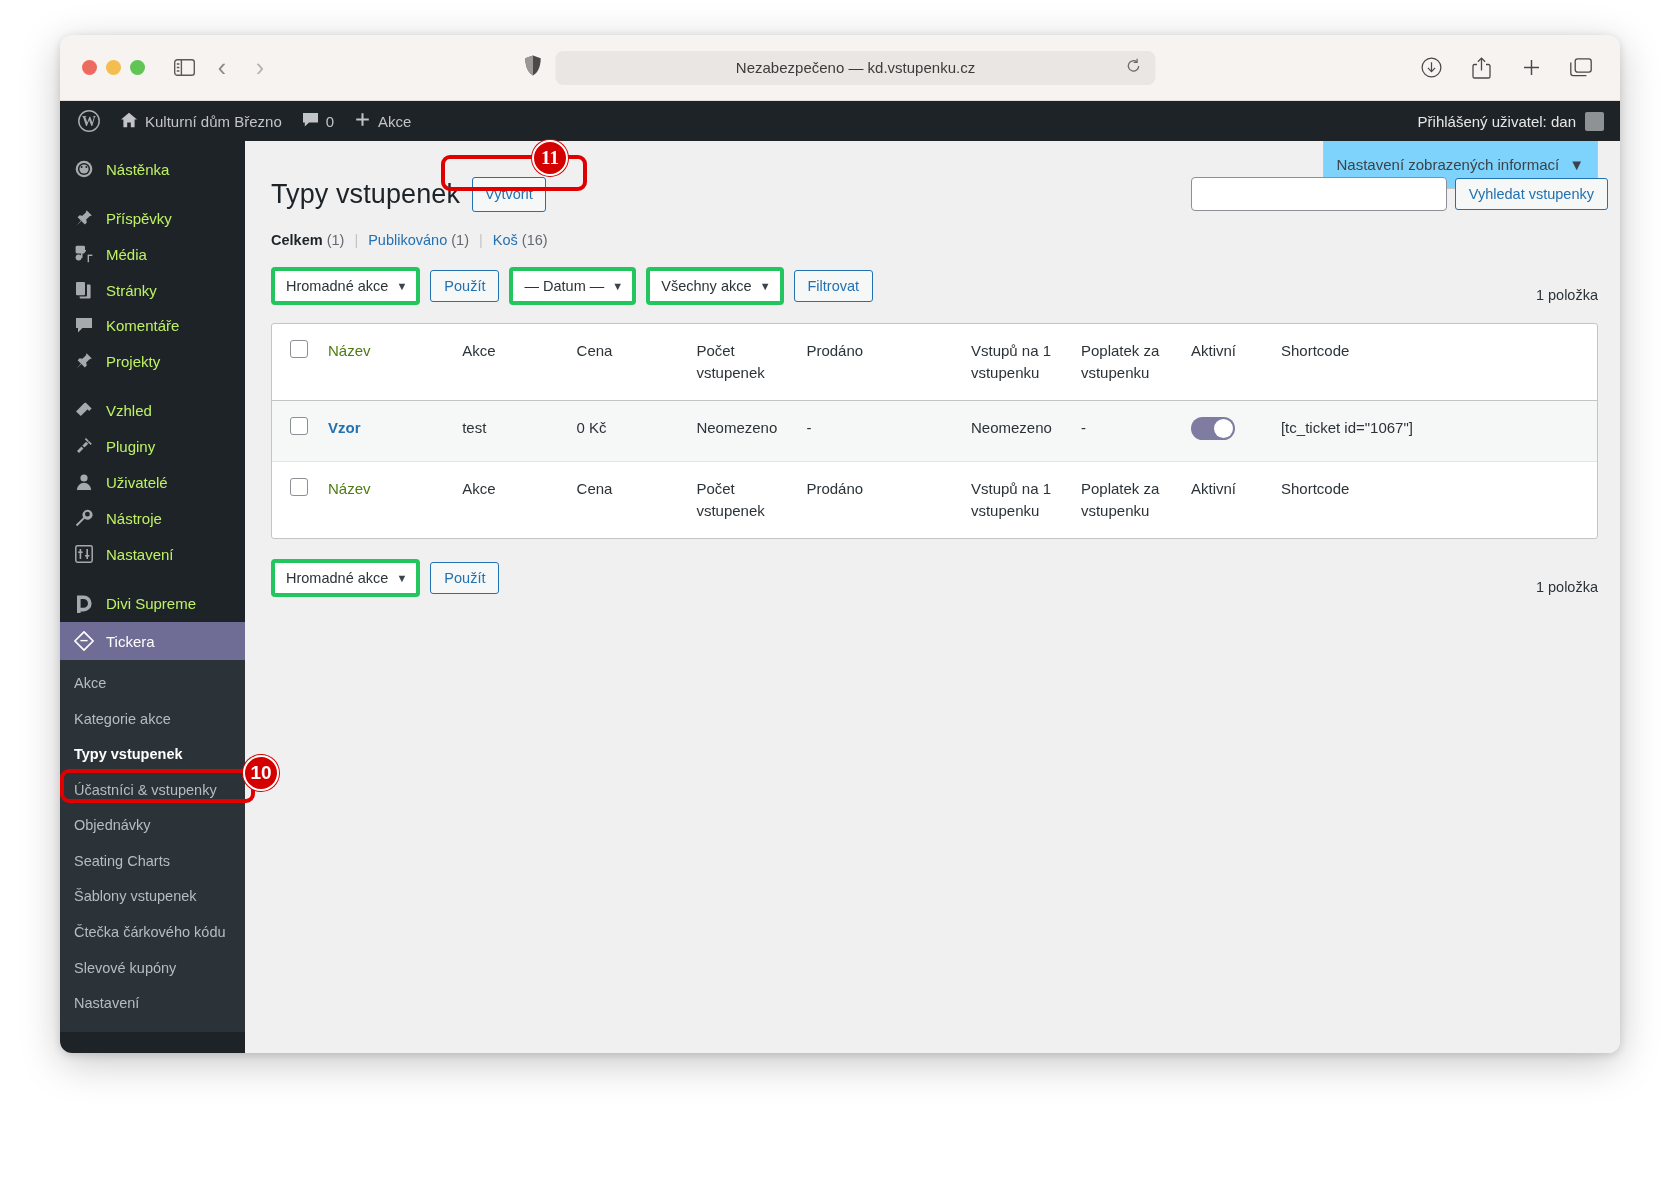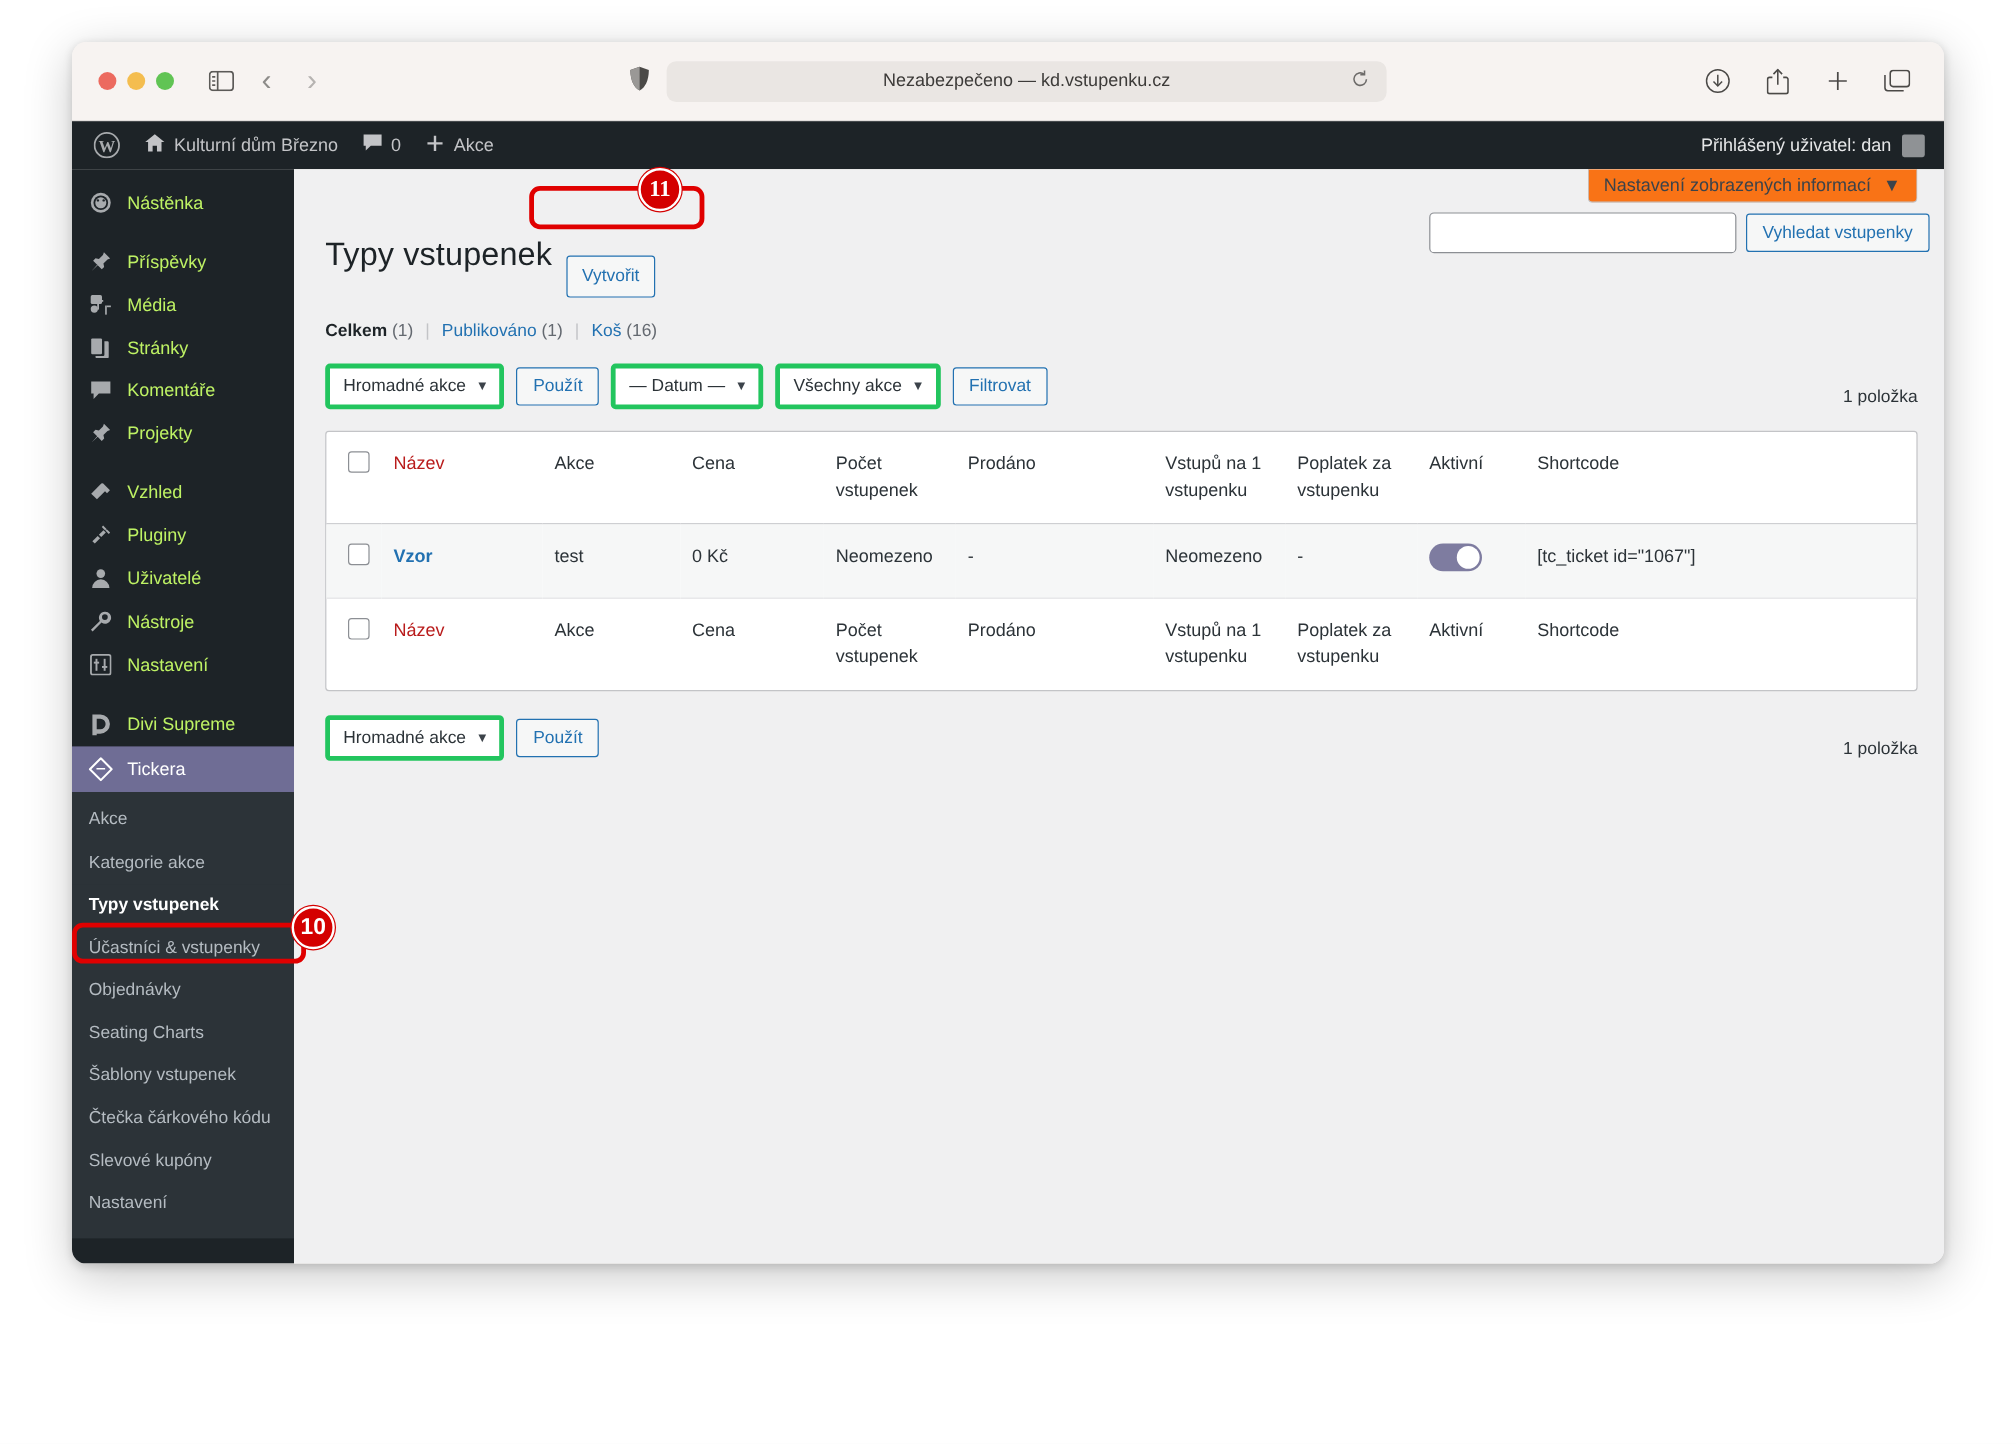--- a/index.html
+++ b/index.html
@@ -100,32 +100,32 @@
   .sub-item { padding: 8px 14px 8px 14px; color:#b5bcc2; font-size:14.5px; line-height:1.35; }
   .sub-item.current { color:#fff; font-weight:bold; background:#2c3338; }
 
   .content {
     flex: 1; background:#f0f0f1; position:relative; padding: 0 22px 0 26px;
     overflow:hidden;
   }
 
   .screenopts {
     position:absolute; right: 22px; top: 0;
-    background:#f97316; border:1px solid #c3c4c7; border-top:none;
+    background:#7dd3fc; border:1px solid #c3c4c7; border-top:none;
     border-radius: 0 0 4px 4px;
-    padding: 5px 13px; font-size:15px; color:#3c434a;
+    padding: 15px 13px; font-size:15px; color:#3c434a;
     display:flex; align-items:center; gap:10px;
   }
 
   .page-head { display:flex; align-items:center; gap: 12px; padding-top: 36px; }
   h1.page-title { font-size: 27px; font-weight:400; color:#1d2327; letter-spacing:.1px; }
   .btn {
     font-size:14.5px; border-radius:3px; padding: 5px 12px;
     background:#f6f7f7; border:1px solid #2271b1; color:#2271b1;
-    cursor:pointer; line-height:1.6;margin-top:36px;
+    cursor:pointer; line-height:1.6;
   }
 
   .subsubsub { font-size:14.5px; color:#646970; padding-top: 20px; }
   .subsubsub b { color:#1d2327; }
   .subsubsub a { color:#2271b1; text-decoration:none; }
   .subsubsub .sep-bar { color:#c3c4c7; padding: 0 6px; }
 
   .tablenav { display:flex; align-items:center; gap: 10px; padding-top: 19px; position:relative; }
   .select {
     font-size:14.5px; background:#fff; border:4px solid #22c55e; border-radius:4px;
@@ -152,21 +152,21 @@
   table.wplist {
     width: 100%; border-collapse: separate; border-spacing: 0;
     margin-top: 18px; background:#fff;
     border:1px solid #c3c4c7; border-radius: 3px;
     font-size:15px; color:#2c3338;
   }
   table.wplist th {
     text-align:left; font-weight:400; padding: 16px 10px; vertical-align: top;
     color:#2c3338; border-bottom: 1px solid #c3c4c7; line-height:1.45;
   }
-  table.wplist th.sortable a { color:#b91c1c; text-decoration:none; }
+  table.wplist th.sortable a { color:#4d7c0f; text-decoration:none; }
   table.wplist td {
     padding: 16px 10px; vertical-align: top; border-bottom: 1px solid #e4e4e7;
     line-height:1.45; background:#f6f7f7;
   }
   table.wplist tr.foot th { border-bottom: none; border-top: 0; }
   .cb-col { width: 46px; padding-left: 18px !important; }
   .cbx { width:18px; height:18px; border:1px solid #8c8f94; border-radius:3px; background:#fff; display:inline-block; }
   .rowtitle { color:#2271b1; font-weight:bold; text-decoration:none; }
   .toggle {
     width: 44px; height: 23px; border-radius: 12px; background:#7e7ca0;

